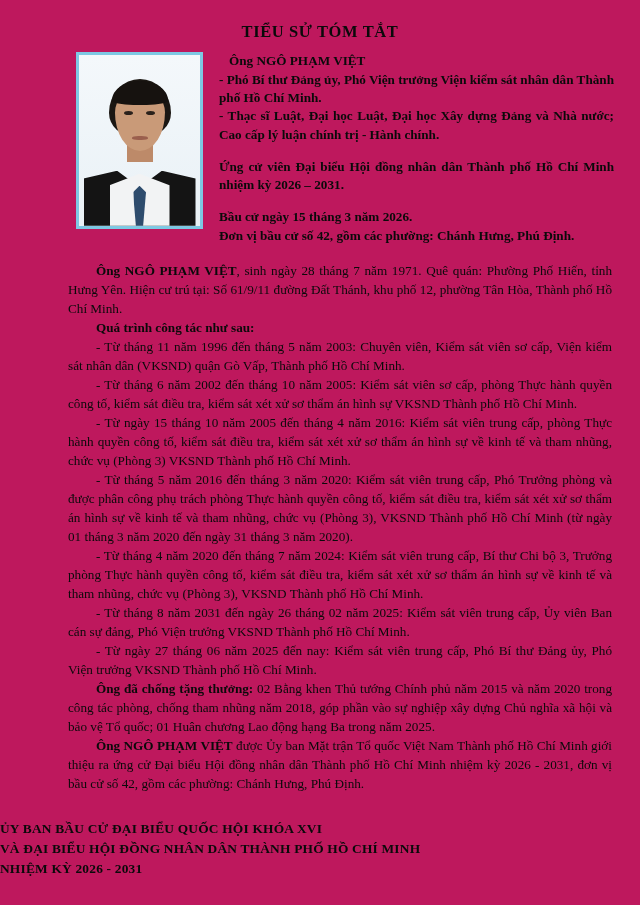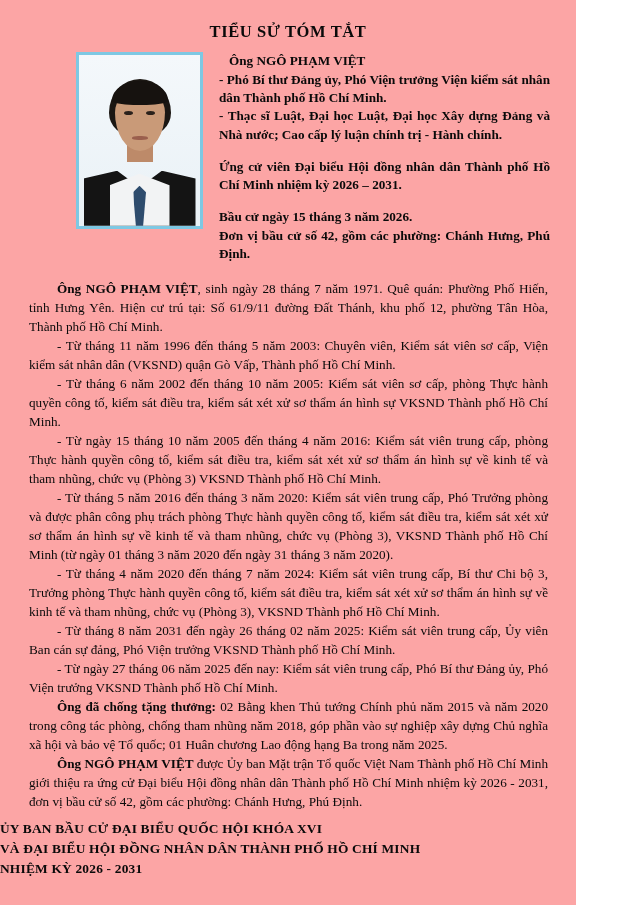--- a/index.html
+++ b/index.html
@@ -6,23 +6,23 @@
     margin: 0;
     padding: 0;
     background: #ffffff;
   }
   body {
     font-family: "Liberation Serif", "DejaVu Serif", serif;
     color: #0a0a0a;
   }
   .page {
     position: relative;
-    width: 576px;
+    width: 640px;
     height: 905px;
-    background: #fca5a5;
+    background: #be185d;
     overflow: hidden;
     box-sizing: border-box;
   }
 
   
   .doc-title {
     text-align: center;
     font-weight: bold;
     font-size: 16.5px;
     letter-spacing: 0.6px;
@@ -160,21 +160,21 @@
   }
   .header-details p {
     margin: 0 0 0 0;
   }
   .header-details p.gap {
     margin-top: 14px;
   }
 
   
   .body-block {
-    padding: 16px 28px 0 29px;
+    padding: 16px 28px 0 68px;
     box-sizing: border-box;
   }
   .body-block p {
     margin: 0 0 0 0;
     font-size: 13.2px;
     line-height: 1.44;
     text-align: justify;
     text-justify: inter-word;
     text-indent: 28px;
   }
@@ -226,20 +226,21 @@
       <p class="gap">Bầu cử ngày 15 tháng 3 năm 2026.</p>
       <p>Đơn vị bầu cử số 42, gồm các phường: Chánh Hưng, Phú Định.</p>
     </div>
 
   </div>
 
   <div class="body-block">
 
     <p><b>Ông NGÔ PHẠM VIỆT</b><span>, sinh ngày 28 tháng 7 năm 1971. Quê quán: Phường Phố Hiến, tỉnh Hưng Yên. Hiện cư trú tại: Số 61/9/11 đường Đất Thánh, khu phố 12, phường Tân Hòa, Thành phố Hồ Chí Minh.</span></p>
 
+    <p><b>Quá trình công tác như sau:</b></p>
 
     <p>- Từ tháng 11 năm 1996 đến tháng 5 năm 2003: Chuyên viên, Kiểm sát viên sơ cấp, Viện kiểm sát nhân dân (VKSND) quận Gò Vấp, Thành phố Hồ Chí Minh.</p>
     <p>- Từ tháng 6 năm 2002 đến tháng 10 năm 2005: Kiểm sát viên sơ cấp, phòng Thực hành quyền công tố, kiểm sát điều tra, kiểm sát xét xử sơ thẩm án hình sự VKSND Thành phố Hồ Chí Minh.</p>
     <p>- Từ ngày 15 tháng 10 năm 2005 đến tháng 4 năm 2016: Kiểm sát viên trung cấp, phòng Thực hành quyền công tố, kiểm sát điều tra, kiểm sát xét xử sơ thẩm án hình sự về kinh tế và tham nhũng, chức vụ (Phòng 3) VKSND Thành phố Hồ Chí Minh.</p>
     <p>- Từ tháng 5 năm 2016 đến tháng 3 năm 2020: Kiểm sát viên trung cấp, Phó Trưởng phòng và được phân công phụ trách phòng Thực hành quyền công tố, kiểm sát điều tra, kiểm sát xét xử sơ thẩm án hình sự về kinh tế và tham nhũng, chức vụ (Phòng 3), VKSND Thành phố Hồ Chí Minh (từ ngày 01 tháng 3 năm 2020 đến ngày 31 tháng 3 năm 2020).</p>
     <p>- Từ tháng 4 năm 2020 đến tháng 7 năm 2024: Kiểm sát viên trung cấp, Bí thư Chi bộ 3, Trưởng phòng Thực hành quyền công tố, kiểm sát điều tra, kiểm sát xét xử sơ thẩm án hình sự về kinh tế và tham nhũng, chức vụ (Phòng 3), VKSND Thành phố Hồ Chí Minh.</p>
     <p>- Từ tháng 8 năm 2031 đến ngày 26 tháng 02 năm 2025: Kiểm sát viên trung cấp, Ủy viên Ban cán sự đảng, Phó Viện trưởng VKSND Thành phố Hồ Chí Minh.</p>
     <p>- Từ ngày 27 tháng 06 năm 2025 đến nay: Kiểm sát viên trung cấp, Phó Bí thư Đảng ủy, Phó Viện trưởng VKSND Thành phố Hồ Chí Minh.</p>
 
     <p><b>Ông đã chống tặng thưởng:</b><span> 02 Bằng khen Thủ tướng Chính phủ năm 2015 và năm 2020 trong công tác phòng, chống tham nhũng năm 2018, góp phần vào sự nghiệp xây dựng Chủ nghĩa xã hội và bảo vệ Tổ quốc; 01 Huân chương Lao động hạng Ba trong năm 2025.</span></p>

